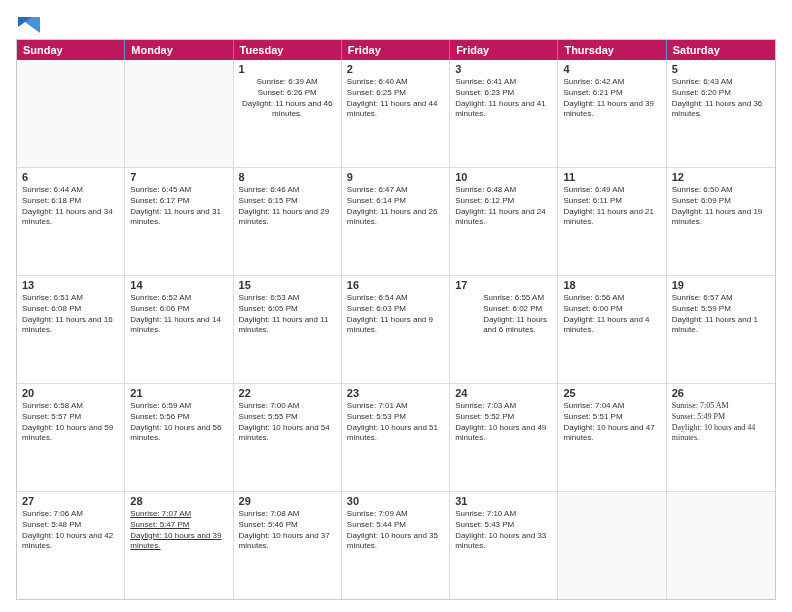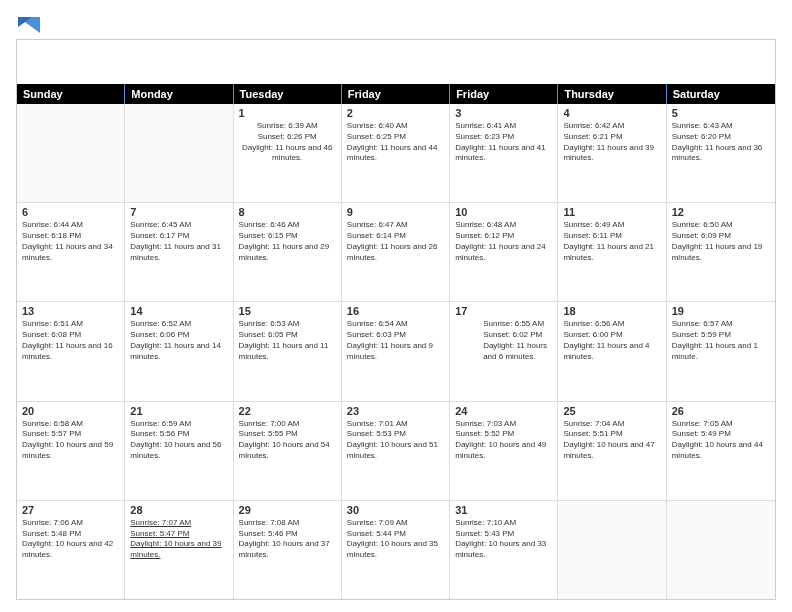--- a/index.html
+++ b/index.html
@@ -43,22 +43,21 @@
     }
     .calendar {
       flex: 1;
       border: 1px solid #ccc;
       display: flex;
       flex-direction: column;
     }
     .cal-header {
       display: grid;
       grid-template-columns: repeat(7, 1fr);
-      background: #000000;
-      margin-top: 44px;
+      background: #be185d;
     }
     .cal-header-cell {
       color: white;
       font-size: 11px;
       font-weight: bold;
       padding: 4px 6px;
       border-right: 1px solid #5a8fd0;
     }
     .cal-header-cell:last-child { border-right: none; }
     .cal-body {
@@ -284,21 +283,21 @@
 Daylight: 10 hours and 49 minutes.</div>
           </div>
           <div class="cal-cell">
             <span class="day-num">25</span>
             <div class="cell-text" style="white-space: pre-line;">Sunrise: 7:04 AM
 Sunset: 5:51 PM
 Daylight: 10 hours and 47 minutes.</div>
           </div>
           <div class="cal-cell">
             <span class="day-num">26</span>
-            <div class="cell-text" style="white-space: pre-line;">Sunrise: 7:05 AM
+            <div class="cell-text" style="white-space: pre-line; font-family: Liberation Serif, serif;">Sunrise: 7:05 AM
 Sunset: 5:49 PM
 Daylight: 10 hours and 44 minutes.</div>
           </div>
         </div>
         <div class="cal-row">
           <div class="cal-cell">
             <span class="day-num">27</span>
             <div class="cell-text" style="white-space: pre-line;">Sunrise: 7:06 AM
 Sunset: 5:48 PM
 Daylight: 10 hours and 42 minutes.</div>

